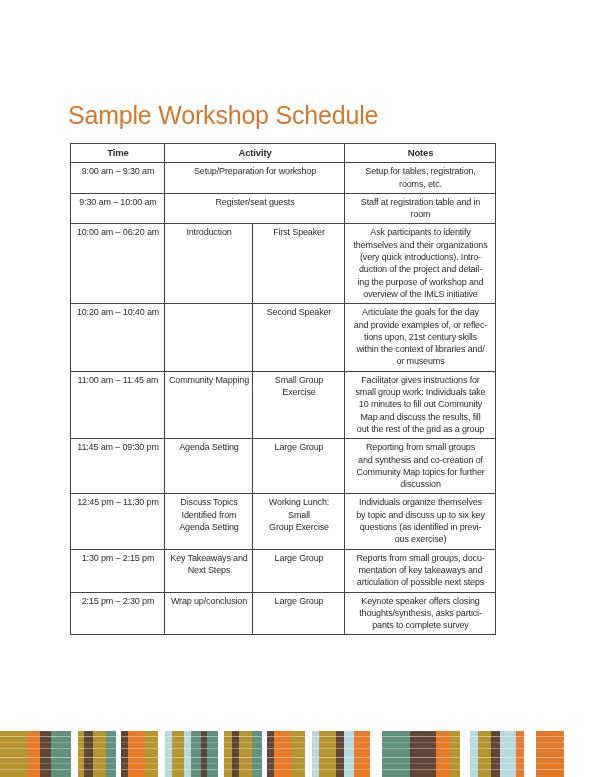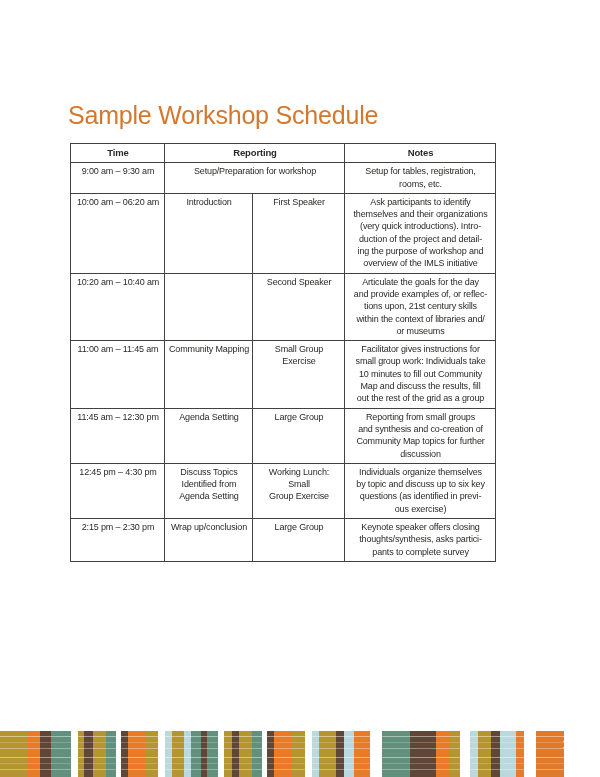--- a/index.html
+++ b/index.html
@@ -112,30 +112,36 @@
   <table class="schedule">
     <colgroup>
       <col style="width:94px">
         <col style="width:88px">
         <col style="width:92px">
         <col style="width:151px">
     </colgroup>
     <thead>
       <tr>
         <th>Time</th>
-        <th colspan="2">Reporting</th>
+        <th colspan="2">Activity</th>
         <th>Notes</th>
       </tr>
     </thead>
     <tbody>
       <tr>
         <td class="time">9:00 am – 9:30 am</td>
         <td colspan="2">Setup/Preparation for workshop</td>
         <td>Setup for tables, registration,
 rooms, etc.</td>
+      </tr>
+      <tr>
+        <td class="time">9:30 am – 10:00 am</td>
+        <td colspan="2">Register/seat guests</td>
+        <td>Staff at registration table and in
+room</td>
       </tr>
       <tr>
         <td class="time">10:00 am – 06:20 am</td>
         <td>Introduction</td>
         <td>First Speaker</td>
         <td>Ask participants to identify
 themselves and their organizations
 (very quick introductions). Intro-
 duction of the project and detail-
 ing the purpose of workshop and
@@ -156,39 +162,48 @@
         <td>Community Mapping</td>
         <td>Small Group
 Exercise</td>
         <td>Facilitator gives instructions for
 small group work: Individuals take
 10 minutes to fill out Community
 Map and discuss the results, fill
 out the rest of the grid as a group</td>
       </tr>
       <tr>
-        <td class="time">11:45 am – 12:30 pm</td>
+        <td class="time">11:45 am – 09:30 pm</td>
         <td>Agenda Setting</td>
         <td>Large Group</td>
         <td>Reporting from small groups
 and synthesis and co-creation of
 Community Map topics for further
 discussion</td>
       </tr>
       <tr>
-        <td class="time">12:45 pm – 4:30 pm</td>
+        <td class="time">12:45 pm – 11:30 pm</td>
         <td>Discuss Topics
 Identified from
 Agenda Setting</td>
         <td>Working Lunch: Small
 Group Exercise</td>
         <td>Individuals organize themselves
 by topic and discuss up to six key
 questions (as identified in previ-
 ous exercise)</td>
+      </tr>
+      <tr>
+        <td class="time">1:30 pm – 2:15 pm</td>
+        <td>Key Takeaways and
+Next Steps</td>
+        <td>Large Group</td>
+        <td>Reports from small groups, docu-
+mentation of key takeaways and
+articulation of possible next steps</td>
       </tr>
       <tr>
         <td class="time">2:15 pm – 2:30 pm</td>
         <td>Wrap up/conclusion</td>
         <td>Large Group</td>
         <td>Keynote speaker offers closing
 thoughts/synthesis, asks partici-
 pants to complete survey</td>
       </tr>
     </tbody>

